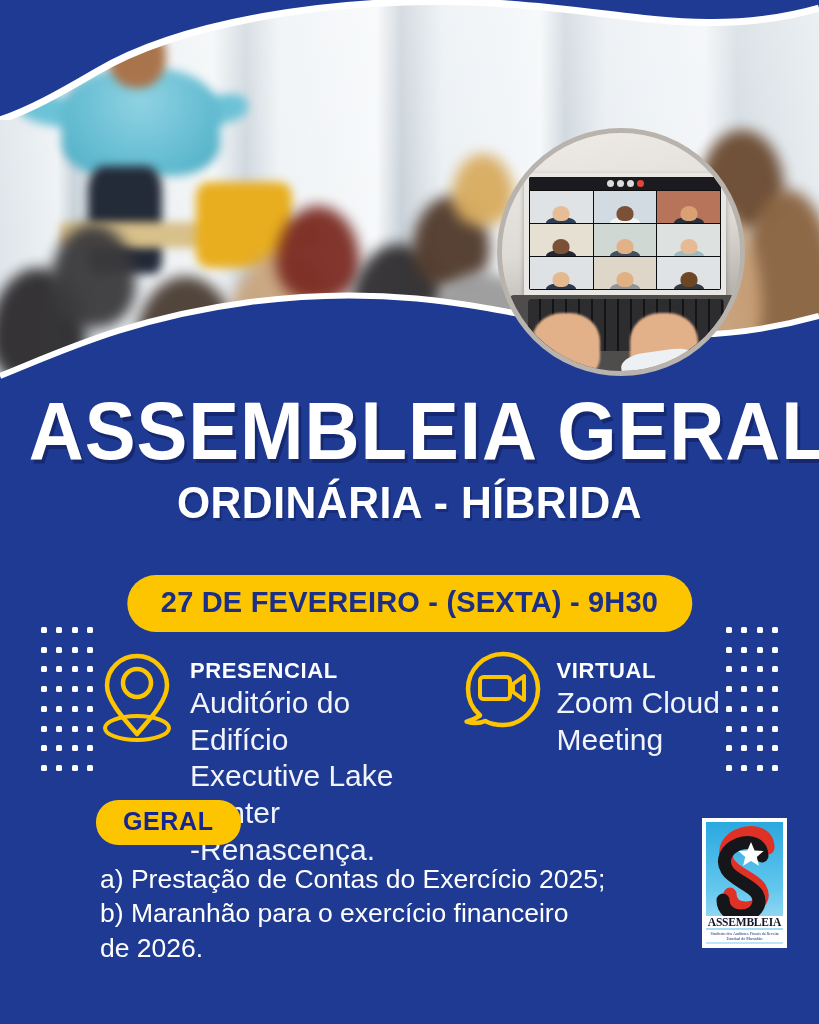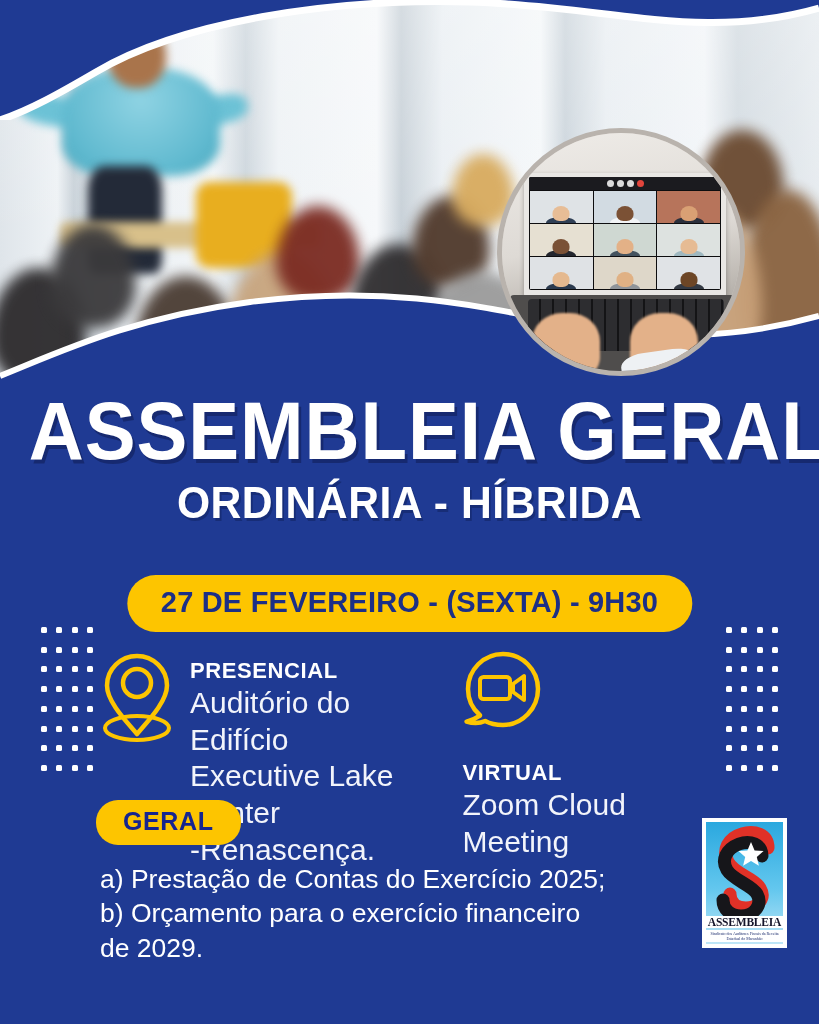--- a/index.html
+++ b/index.html
@@ -314,21 +314,21 @@
     display: flex;
     gap: 40px;
     z-index: 8;
   }
   .info-block {
     display: flex;
     align-items: flex-start;
     gap: 14px;
   }
   .info-block.presencial { width: 330px; }
-  .info-block.virtual    { width: 270px; flex-direction: column; }
+  .info-block.virtual    { width: 270px; }
   .info-icon {
     flex: none;
     width: 78px;
     height: 98px;
     display: flex;
     align-items: center;
     justify-content: center;
   }
   .info-icon.cam { height: 88px; width: 80px; }
   .info-text { padding-top: 10px; }
@@ -623,22 +623,22 @@
         <p class="info-head">VIRTUAL</p>
         <p class="info-body">Zoom Cloud</p>
         <p class="info-body">Meeting</p>
       </div>
     </div>
   </div>
 
   <div class="pauta-pill">GERAL</div>
   <div class="pauta-list">
     <div>a) Prestação de Contas do Exercício 2025;</div>
-    <div>b) Orçamento para o exercício financeiro</div>
-    <div>de 2029.</div>
+    <div>b) Maranhão para o exercício financeiro</div>
+    <div>de 2026.</div>
   </div>
 
   <div class="logo">
     <div class="logo-inner">
       <svg width="77" height="122" viewBox="0 0 77 122" style="position:absolute;left:0;top:0;">
         <path d="M62 26 C62 12 48 8 36 12 C22 16 16 28 22 40 C28 52 48 56 54 66 C60 76 52 86 40 86 C30 86 24 80 24 72" stroke="#e03127" stroke-width="13" fill="none" stroke-linecap="round"></path>
         <path d="M56 34 C56 22 44 18 33 22 C20 27 15 38 21 48 C27 58 46 63 51 72 C57 83 48 94 35 94 C24 94 17 87 17 78" stroke="#16161a" stroke-width="13" fill="none" stroke-linecap="round"></path>
         <polygon points="45,20 48.6,28.4 57.6,29.1 50.8,35 52.9,43.8 45,39 37.1,43.8 39.2,35 32.4,29.1 41.4,28.4" fill="#ffffff"></polygon>
       </svg>
       <div class="logo-text">ASSEMBLEIA</div>

